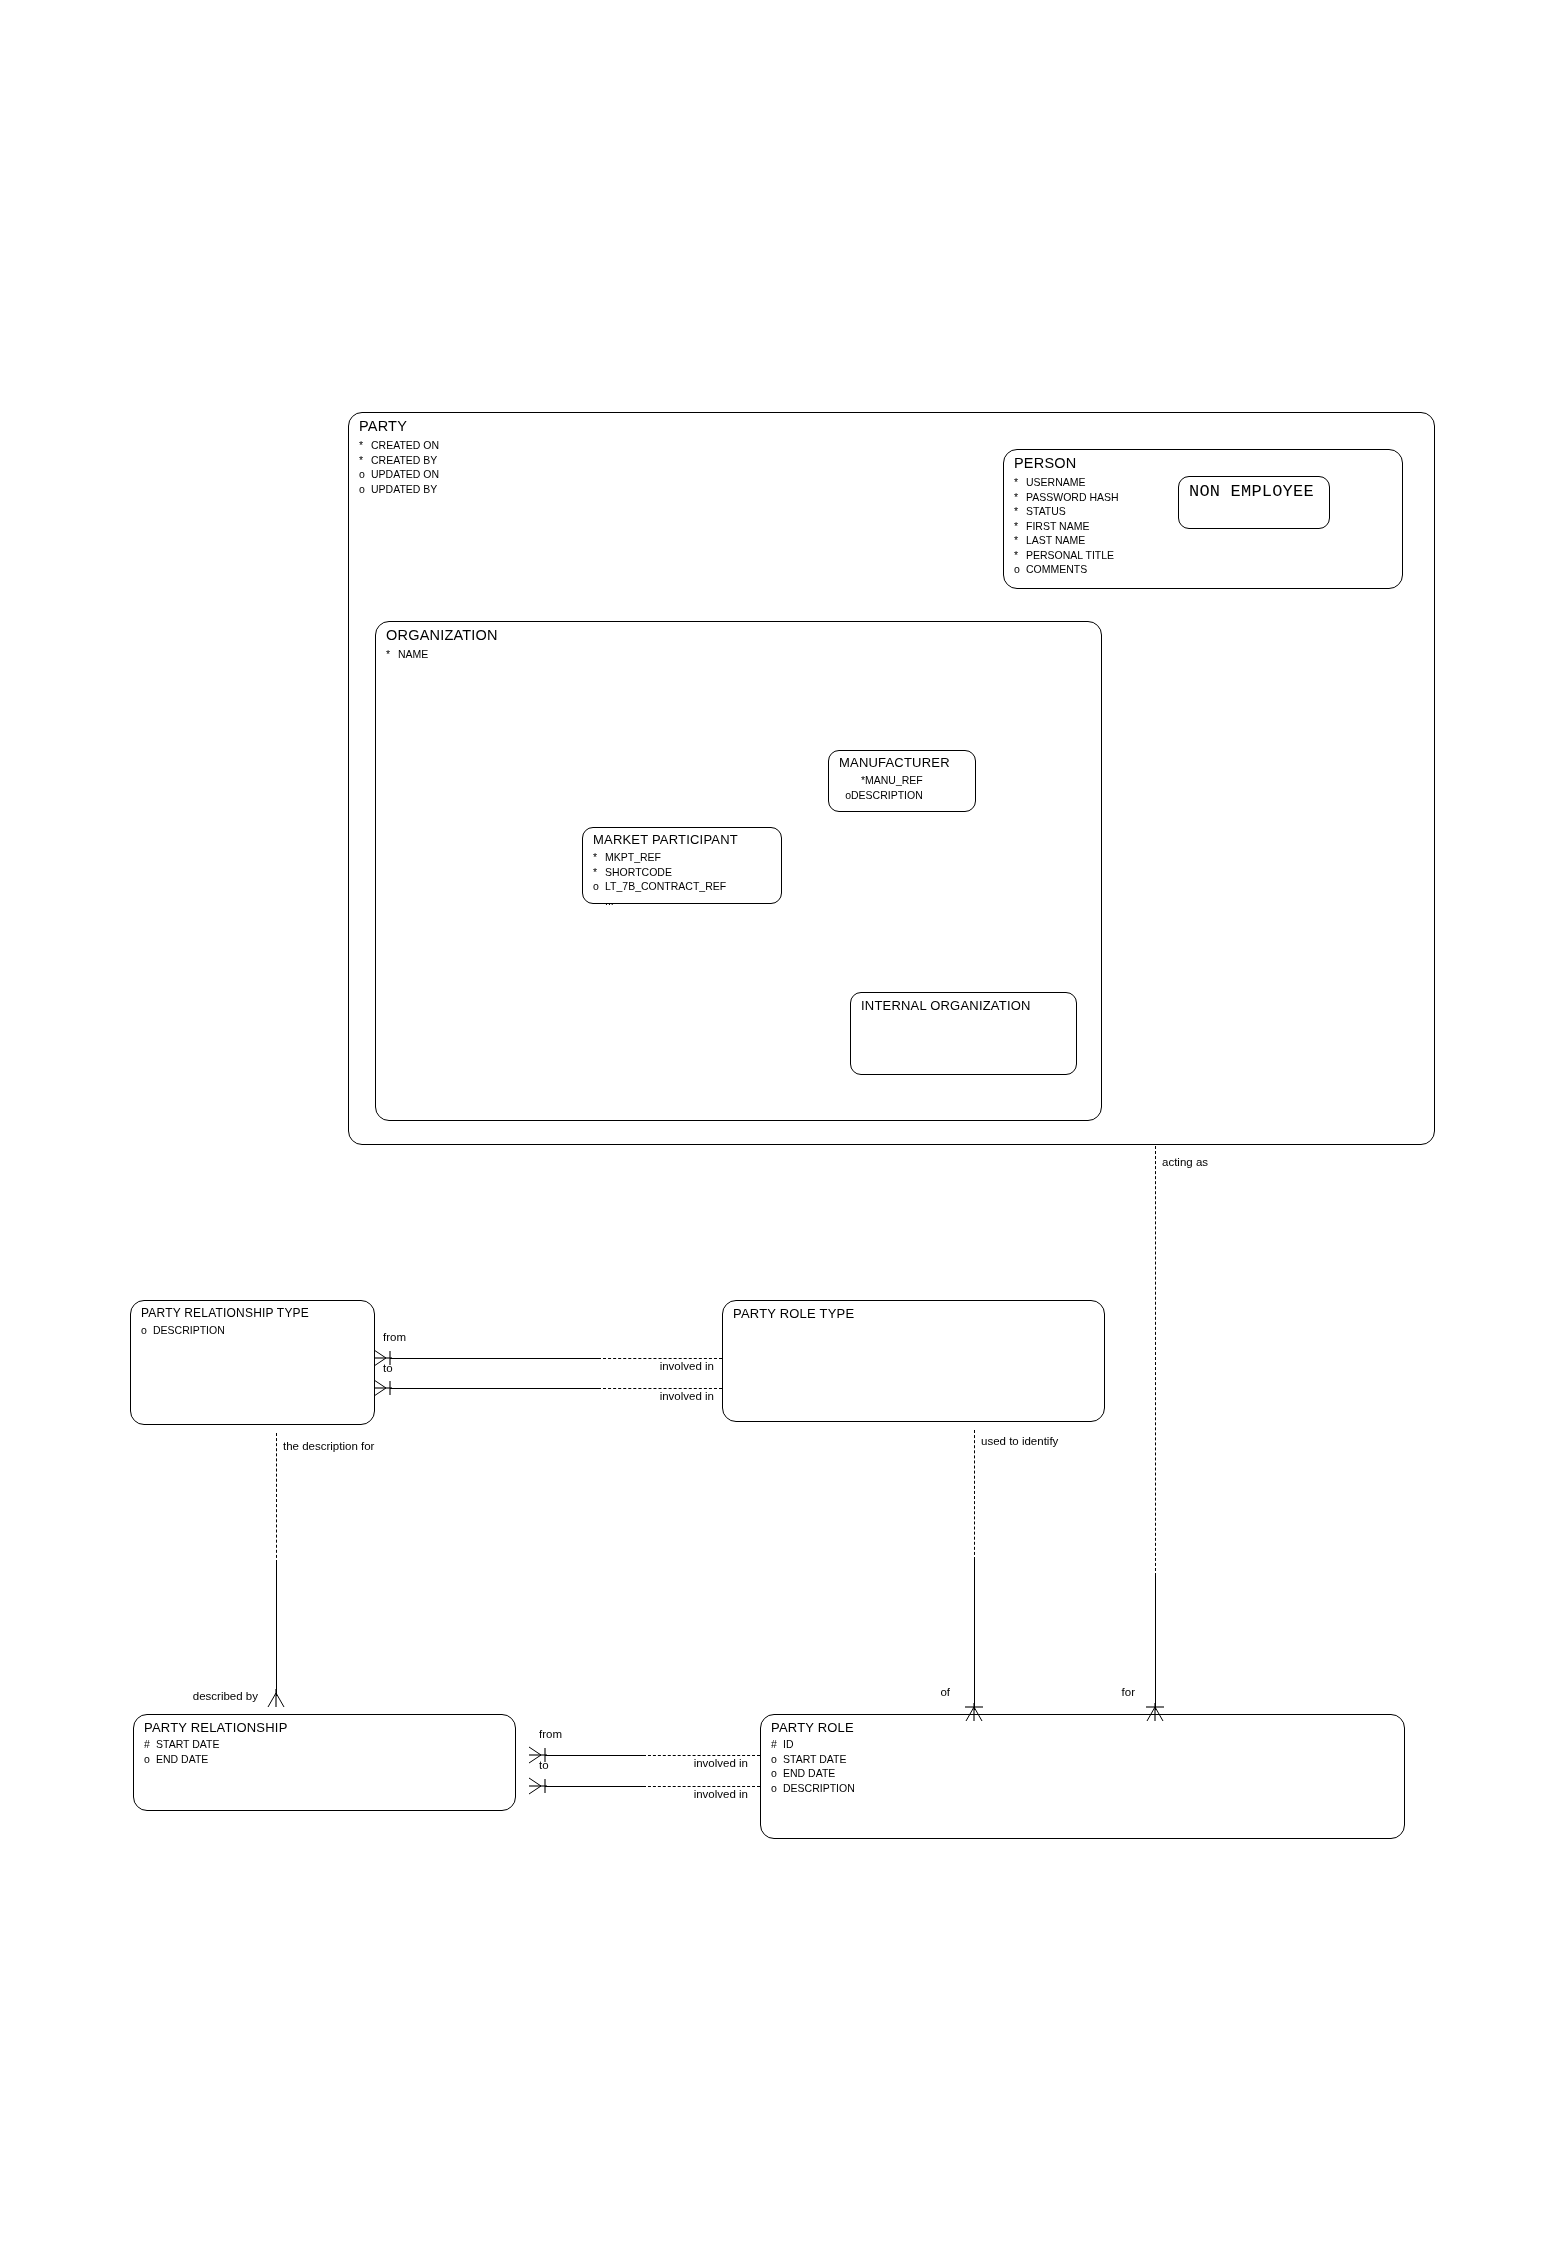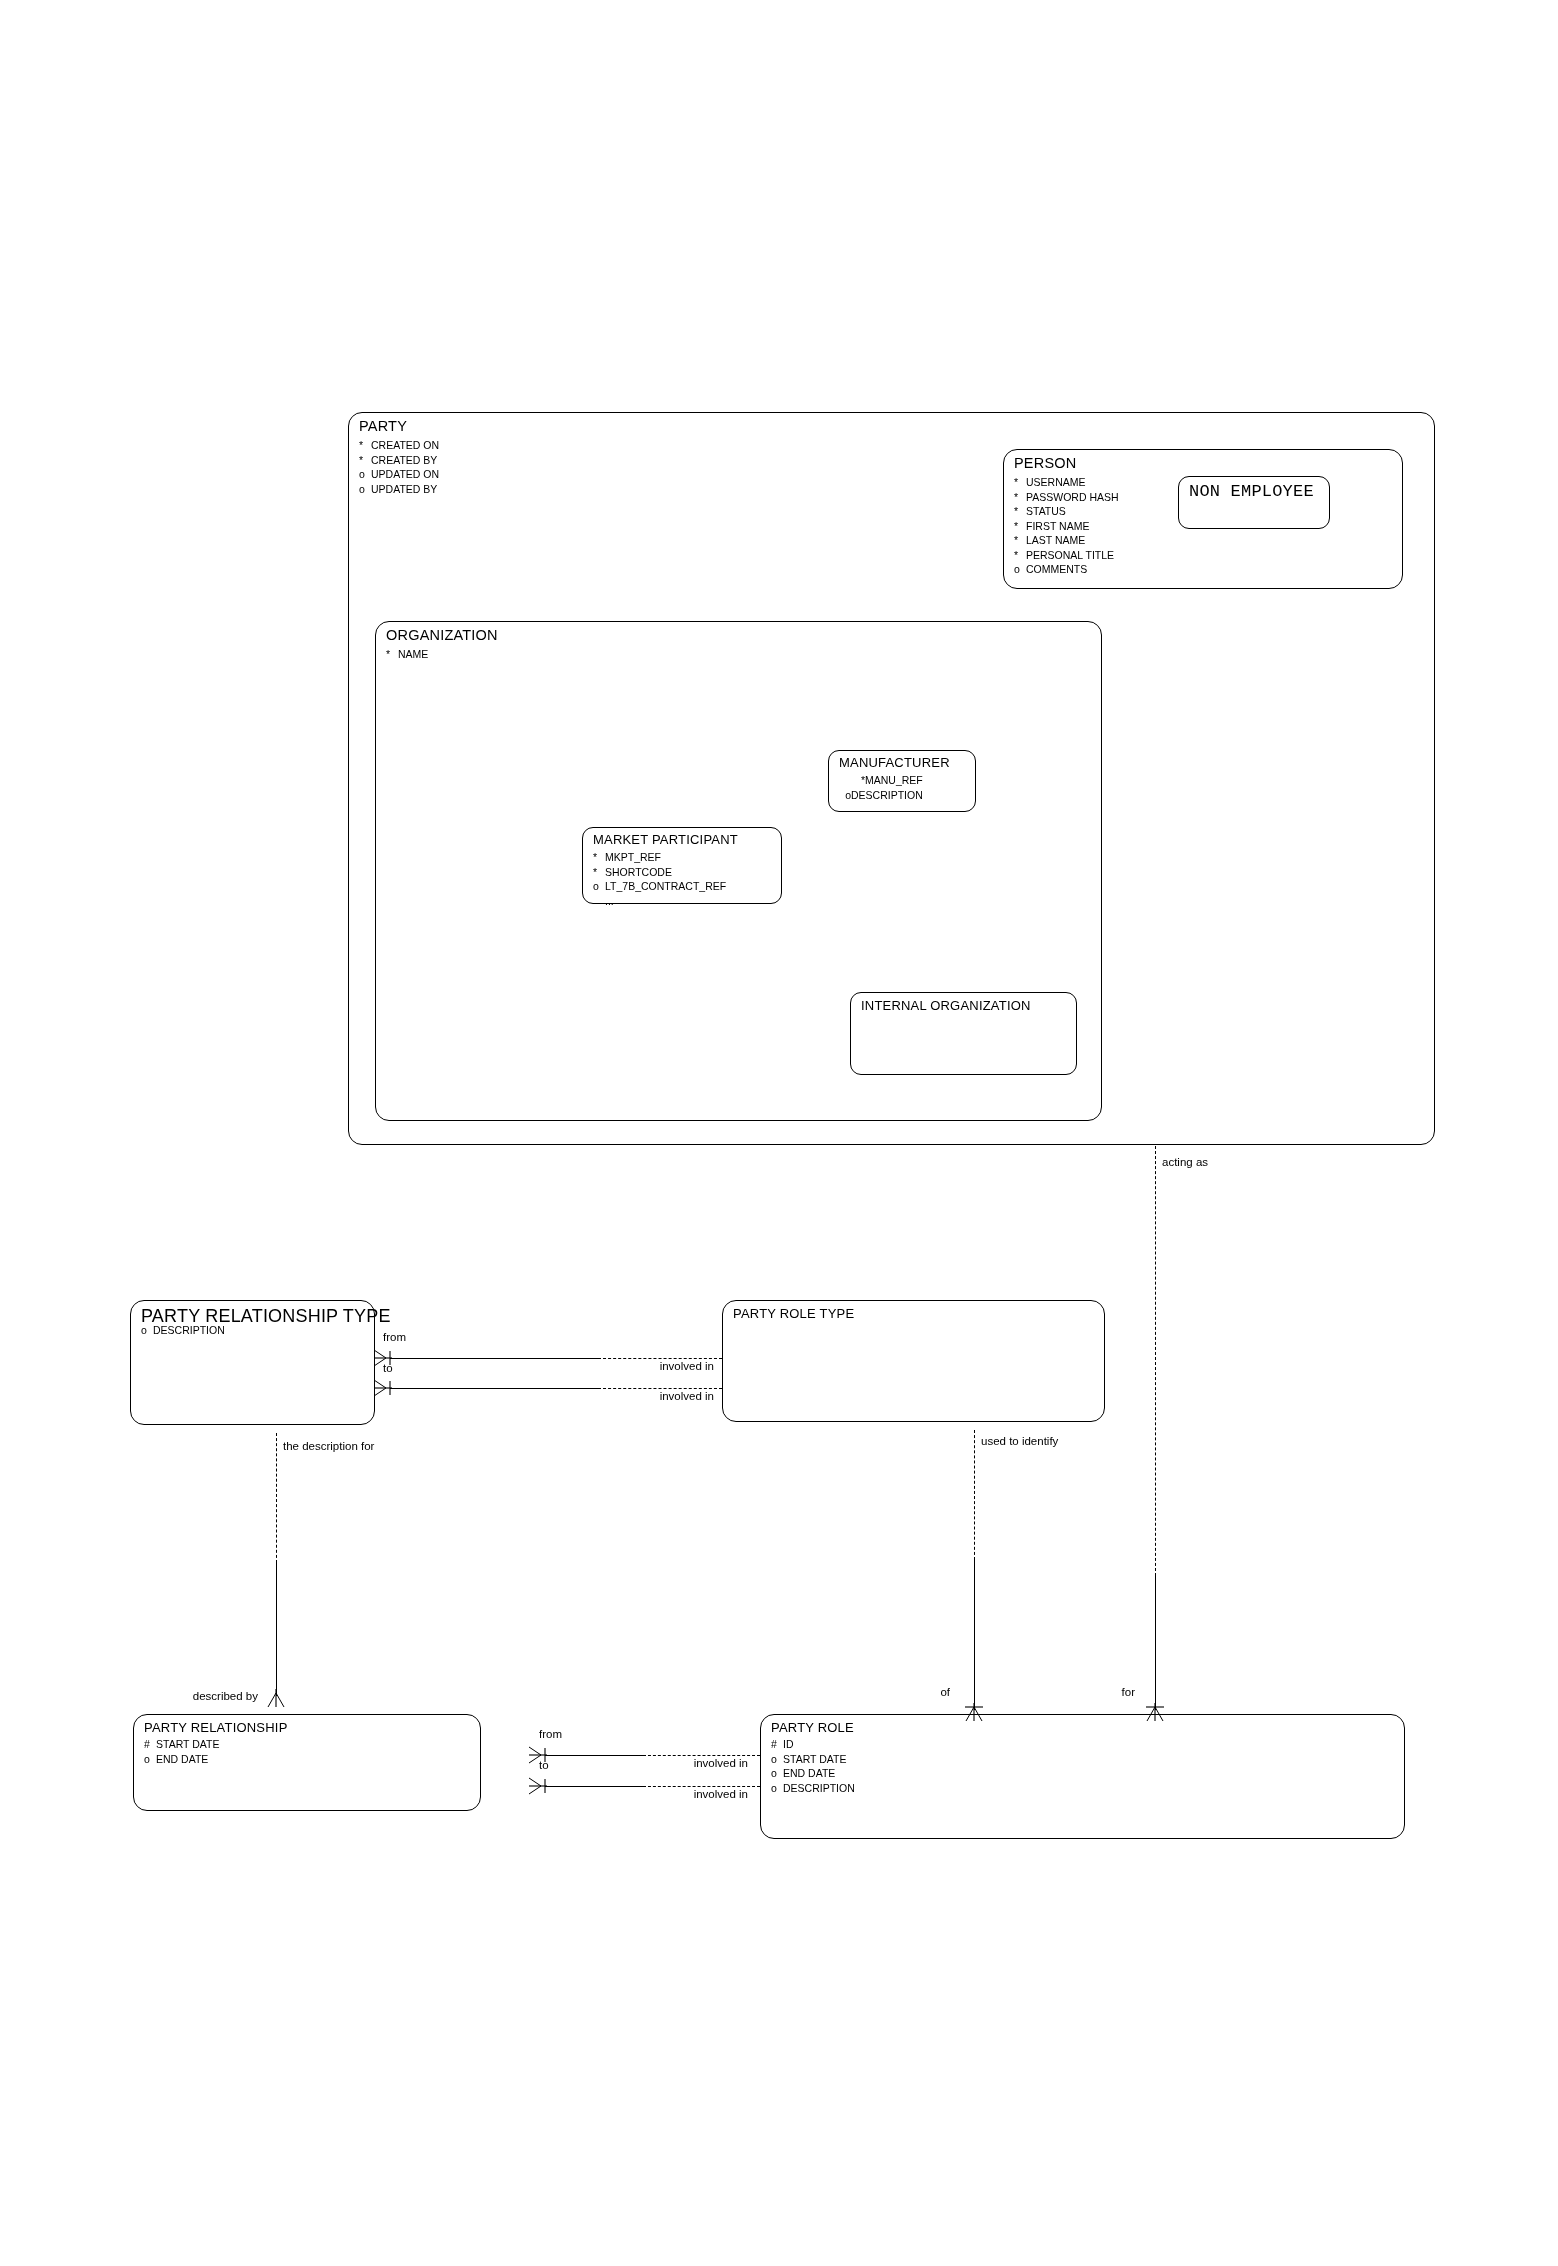--- a/index.html
+++ b/index.html
@@ -158,21 +158,21 @@
     <svg width="28" height="18" viewBox="0 0 28 18">
       <line x1="14" y1="0" x2="14" y2="18" stroke="#000" stroke-width="1.1"></line>
       <line x1="14" y1="4" x2="6" y2="18" stroke="#000" stroke-width="1"></line>
       <line x1="14" y1="4" x2="22" y2="18" stroke="#000" stroke-width="1"></line>
       <line x1="5" y1="4" x2="23" y2="4" stroke="#000" stroke-width="1.1"></line>
     </svg>
   </div>
   <div class="rel-label right-align" style="left:1095px; top:1686px; width:40px;">for</div>
 
   <div class="entity" style="left:130px; top:1300px; width:245px; height:125px;">
-    <div class="ent-title" style="font-size:18px;">PARTY RELATIONSHIP TYPE</div>
+    <div class="ent-title" style="font-size:12px;">PARTY RELATIONSHIP TYPE</div>
     <div class="attrs" style="top:22px;">
       <span class="attr-row"><span class="attr-mark">o</span><span>DESCRIPTION</span></span>
     </div>
   </div>
 
   <div class="entity" style="left:722px; top:1300px; width:383px; height:122px;">
     <div class="ent-title" style="font-size:13px;">PARTY ROLE TYPE</div>
   </div>
 
   <div class="h-solid" style="left:390px; top:1358px; width:210px;"></div>
@@ -219,21 +219,21 @@
   <div class="marker" style="left:960px; top:1703px;">
     <svg width="28" height="18" viewBox="0 0 28 18">
       <line x1="14" y1="0" x2="14" y2="18" stroke="#000" stroke-width="1.1"></line>
       <line x1="14" y1="4" x2="6" y2="18" stroke="#000" stroke-width="1"></line>
       <line x1="14" y1="4" x2="22" y2="18" stroke="#000" stroke-width="1"></line>
       <line x1="5" y1="4" x2="23" y2="4" stroke="#000" stroke-width="1.1"></line>
     </svg>
   </div>
   <div class="rel-label right-align" style="left:910px; top:1686px; width:40px;">of</div>
 
-  <div class="entity" style="left:133px; top:1714px; width:348px; height:97px;">
+  <div class="entity" style="left:133px; top:1714px; width:383px; height:97px;">
     <div class="ent-title" style="font-size:13px;">PARTY RELATIONSHIP</div>
     <div class="attrs" style="top:22px;">
       <span class="attr-row"><span class="attr-mark">#</span><span>START DATE</span></span>
       <span class="attr-row"><span class="attr-mark">o</span><span>END DATE</span></span>
     </div>
   </div>
 
   <div class="entity" style="left:760px; top:1714px; width:645px; height:125px;">
     <div class="ent-title" style="font-size:13px;">PARTY ROLE</div>
     <div class="attrs" style="top:22px;">

